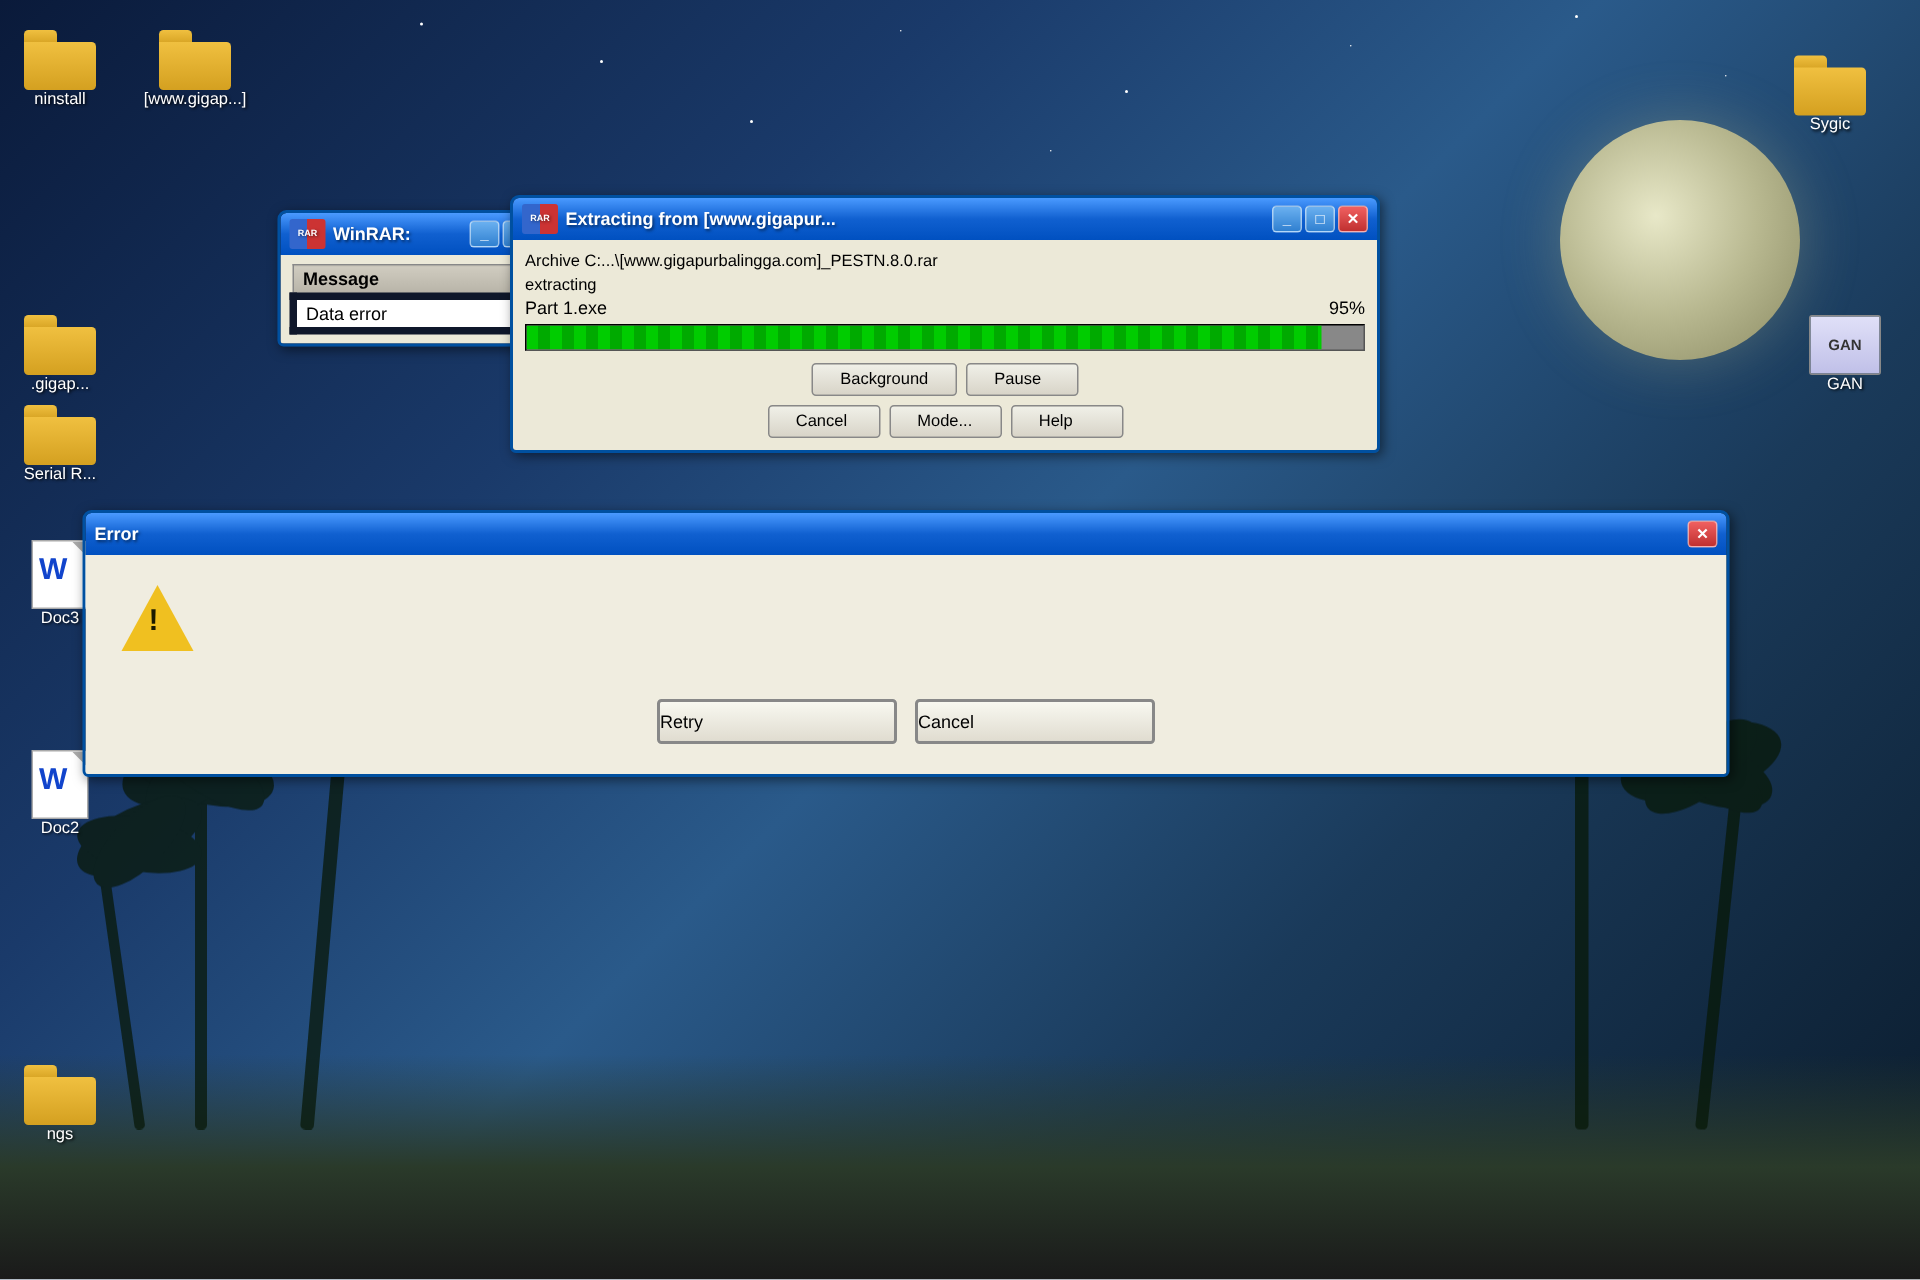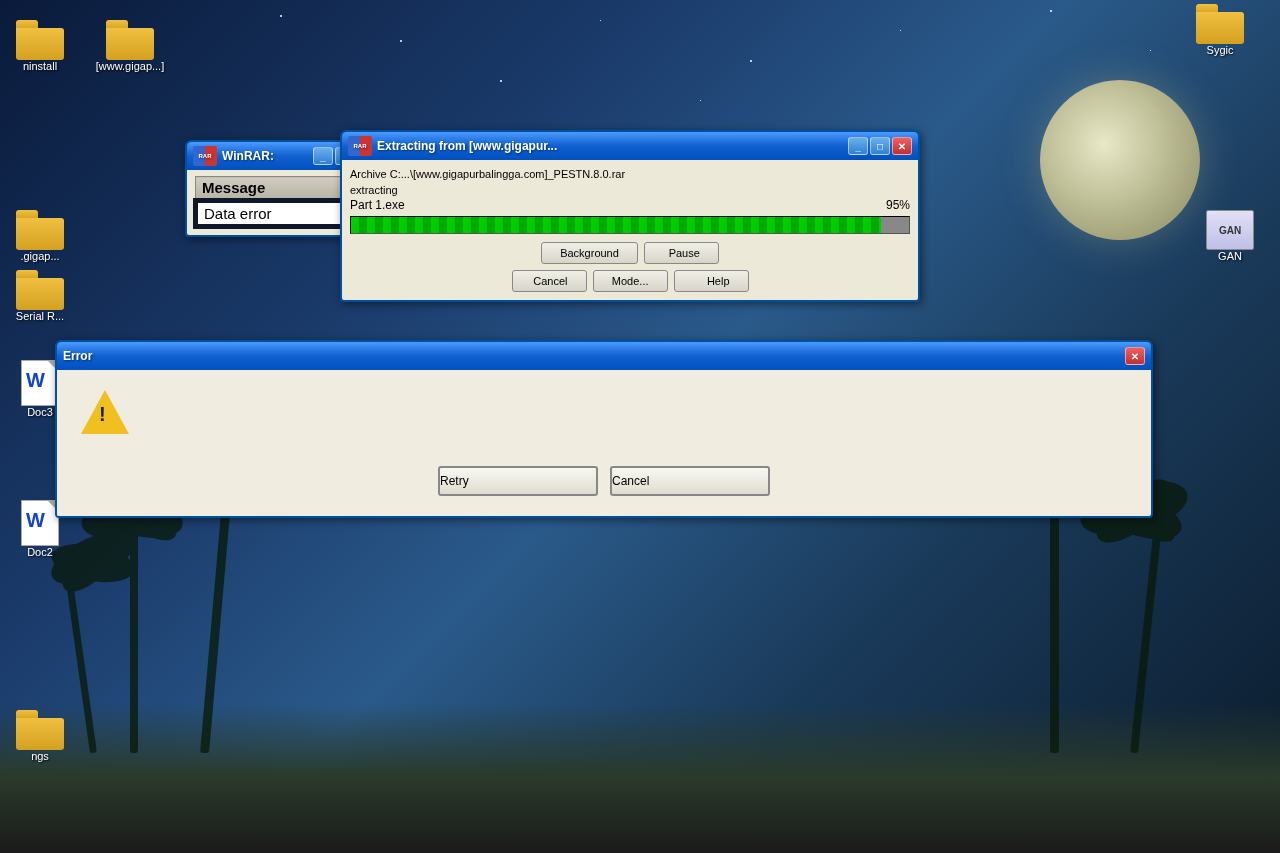--- a/index.html
+++ b/index.html
@@ -203,40 +203,40 @@
     }
 
     .xp-push-btn {
       padding: 4px 18px;
       background: linear-gradient(to bottom, #f0f0e8, #d8d4c8);
       border: 1px solid #888;
       border-radius: 3px;
       cursor: pointer;
       font-size: 11px;
       min-width: 75px;
-      text-align: right;
+      text-align: left;
     }
 
     
     .winrar-warn-window {
       top: 140px;
       left: 185px;
       width: 200px;
       z-index: 2;
     }
 
     .warn-content {
       background: #ece9d8;
       padding: 6px;
     }
 
     .warn-table {
       width: 100%;
       border-collapse: collapse;
-      font-size: 15px;
+      font-size: 12px;
     }
 
     .warn-table th {
       background: linear-gradient(to bottom, #d0ccc0, #b8b4a8);
       border: 1px solid #888;
       padding: 2px 6px;
       text-align: left;
     }
 
     .warn-table td {
@@ -425,21 +425,21 @@
   </div>
 
   <div class="desktop-icon" style="position:absolute;top:20px;left:90px;">
     <div class="folder-icon">
       <div class="folder-tab"></div>
       <div class="folder-body"></div>
     </div>
     <span class="icon-label">[www.gigap...]</span>
   </div>
 
-  <div class="desktop-icon" style="position:absolute;top:4px;right:20px;">
+  <div class="desktop-icon" style="position:absolute;top:37px;right:20px;">
     <div class="folder-icon">
       <div class="folder-tab"></div>
       <div class="folder-body"></div>
     </div>
     <span class="icon-label">Sygic</span>
   </div>
 
   <div class="desktop-icon" style="position:absolute;top:210px;left:0px;">
     <div class="folder-icon">
       <div class="folder-tab"></div>

